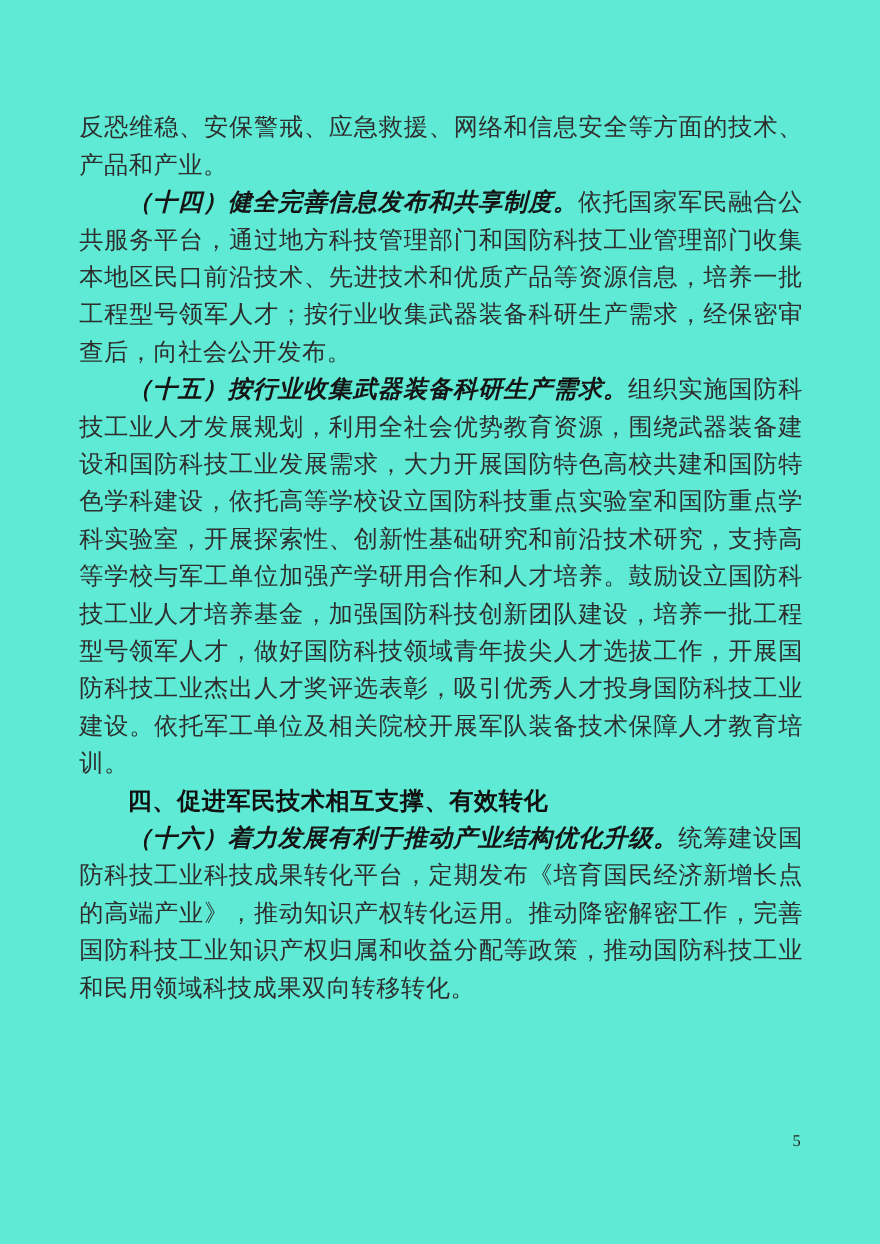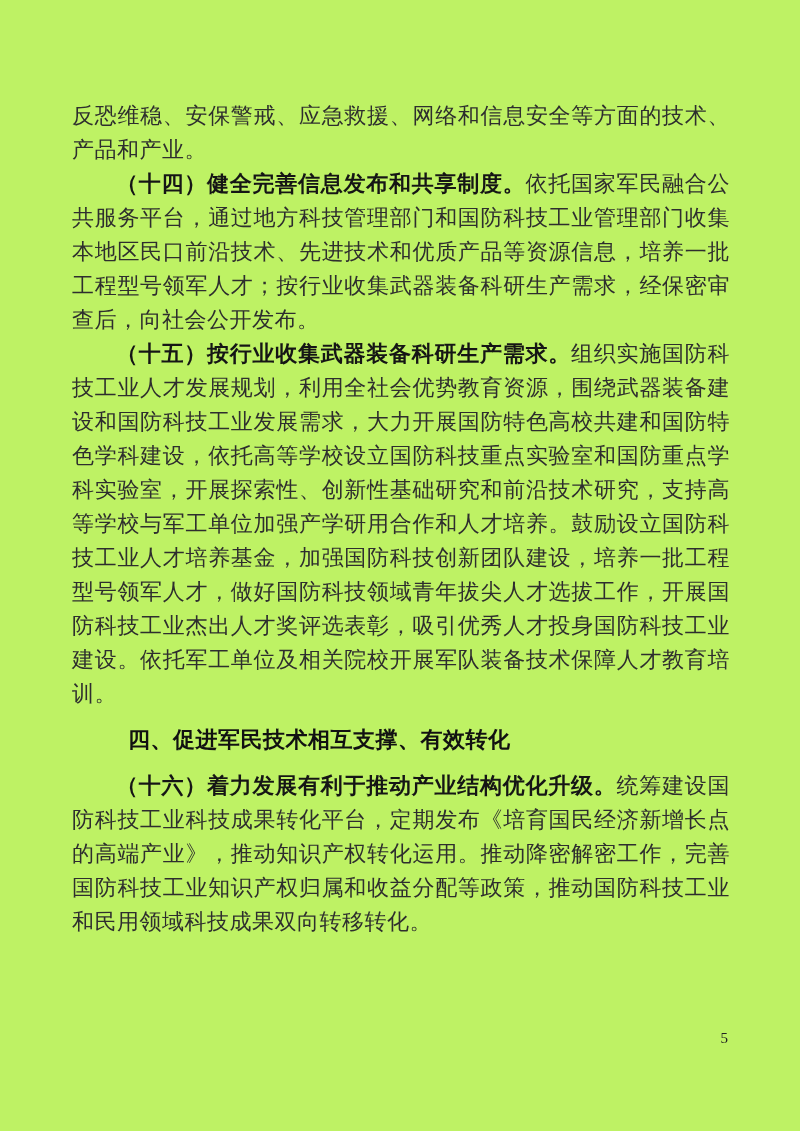--- a/index.html
+++ b/index.html
@@ -5,21 +5,21 @@
   html, body {
     margin: 0;
     padding: 0;
     background: #e8e8e8;
   }
   .page {
     position: relative;
     width: 800px;
     height: 1131px;
     margin: 0 auto;
-    background: #bef264;
+    background: #5eead4;
     overflow: hidden;
   }
   .content {
     position: absolute;
     left: 72px;
     top: 99px;
     width: 658px;
     font-family: "Liberation Serif", "DejaVu Serif", serif;
     font-size: 22px;
     line-height: 34px;
@@ -31,23 +31,24 @@
   .para {
     margin: 0;
     text-indent: 2em;
   }
   .para.cont {
     text-indent: 0;
   }
   .lead {
     font-weight: bold;
     color: #151515;
+    font-style: italic;
   }
   .section-heading {
-    margin: 12px;
+    margin: 0;
     text-indent: 2em;
     font-family: "Liberation Sans", "DejaVu Sans", sans-serif;
     font-weight: bold;
     font-size: 22px;
     line-height: 34px;
     color: #111111;
     text-align: left;
     letter-spacing: 0.5px;
   }
   .page-number {

